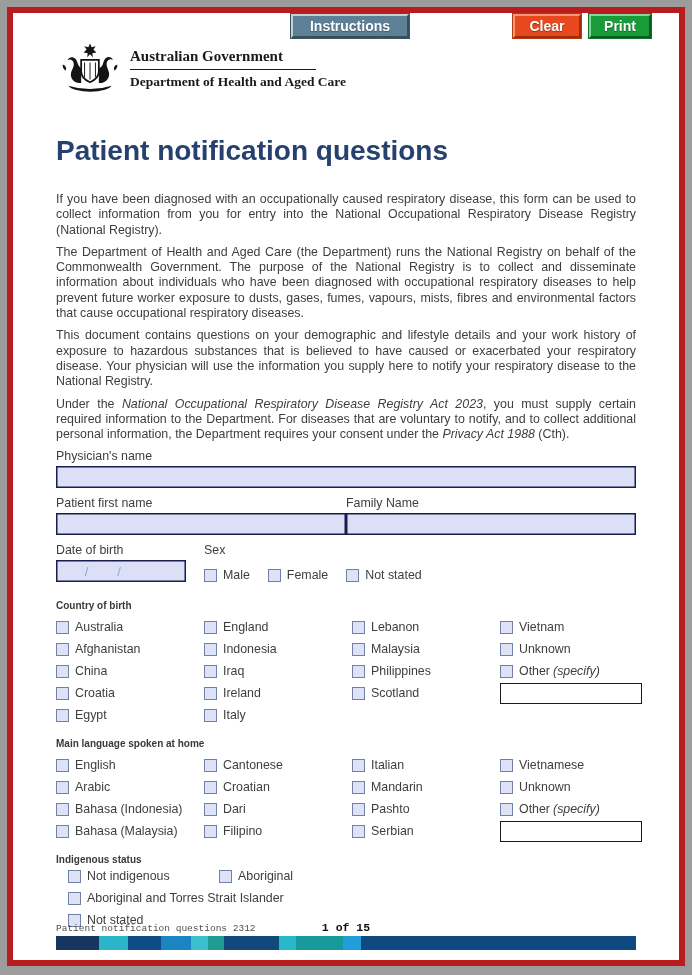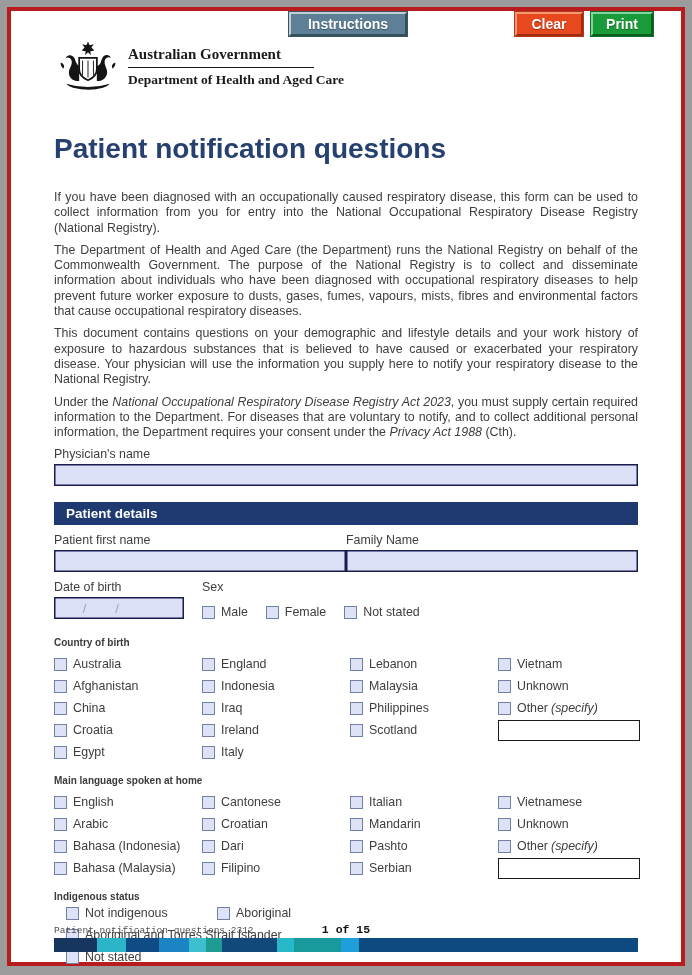--- a/index.html
+++ b/index.html
@@ -6,21 +6,21 @@
   html,body { width:692px; height:975px; }
   body {
     background:#9c9c9c;
     font-family:"Liberation Sans", sans-serif;
     position:relative;
     overflow:hidden;
   }
   .page {
     position:absolute; left:7px; top:7px; right:7px; bottom:9px;
     background:#ffffff;
-    border:4px solid #b91c1c;
+    border:6px solid #b91c1c;
   }
   .content { position:absolute; left:43px; right:43px; top:0; }
 
   
   .btn { position:absolute; top:1px; height:24px; color:#fff; font-weight:bold;
          font-size:14px; text-align:center; line-height:20px; cursor:pointer;
          text-shadow:0 1px 1px rgba(0,0,0,.35); }
   .btn-instructions {
     left:278px; width:118px;
     background:#5d8096;
@@ -138,21 +138,20 @@
     <div class="intro">
       <p>If you have been diagnosed with an occupationally caused respiratory disease, this form can be used to collect information from you for entry into the National Occupational Respiratory Disease Registry (National Registry).</p>
       <p>The Department of Health and Aged Care (the Department) runs the National Registry on behalf of the Commonwealth Government. The purpose of the National Registry is to collect and disseminate information about individuals who have been diagnosed with occupational respiratory diseases to help prevent future worker exposure to dusts, gases, fumes, vapours, mists, fibres and environmental factors that cause occupational respiratory diseases.</p>
       <p>This document contains questions on your demographic and lifestyle details and your work history of exposure to hazardous substances that is believed to have caused or exacerbated your respiratory disease. Your physician will use the information you supply here to notify your respiratory disease to the National Registry.</p>
       <p><span>Under the </span><i>National Occupational Respiratory Disease Registry Act 2023</i><span>, you must supply certain required information to the Department. For diseases that are voluntary to notify, and to collect additional personal information, the Department requires your consent under the </span><i>Privacy Act 1988</i><span> (Cth).</span></p>
     </div>
 
     <div class="field-label">Physician's name</div>
     <input class="fill" type="text" value="" style="">
 
-    <div class="section-bar">Patient details</div>
 
     <div class="two-col" style="margin-top:8px;">
       <div>
         <div class="field-label" style="margin-top:0;">Patient first name</div>
         <input class="fill" type="text" value="" style="">
       </div>
       <div>
         <div class="field-label" style="margin-top:0;">Family Name</div>
         <input class="fill" type="text" value="" style="">
       </div>

